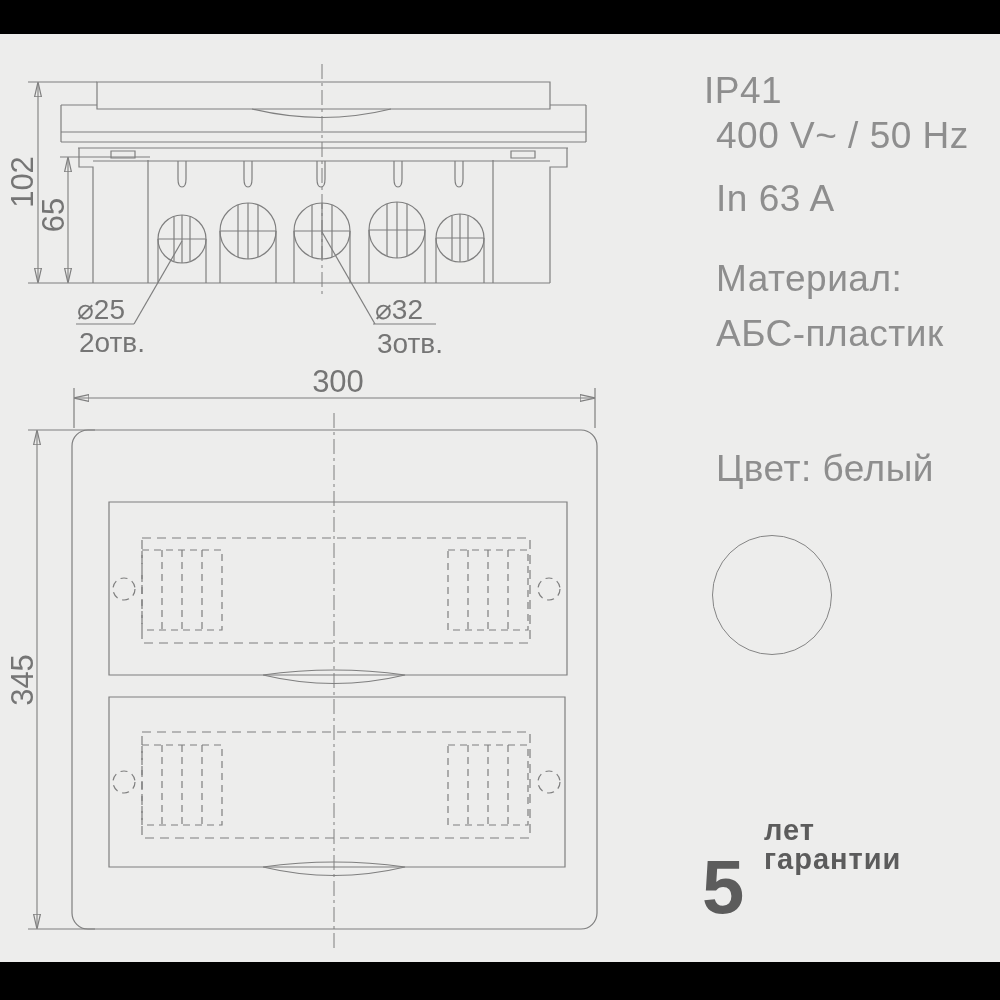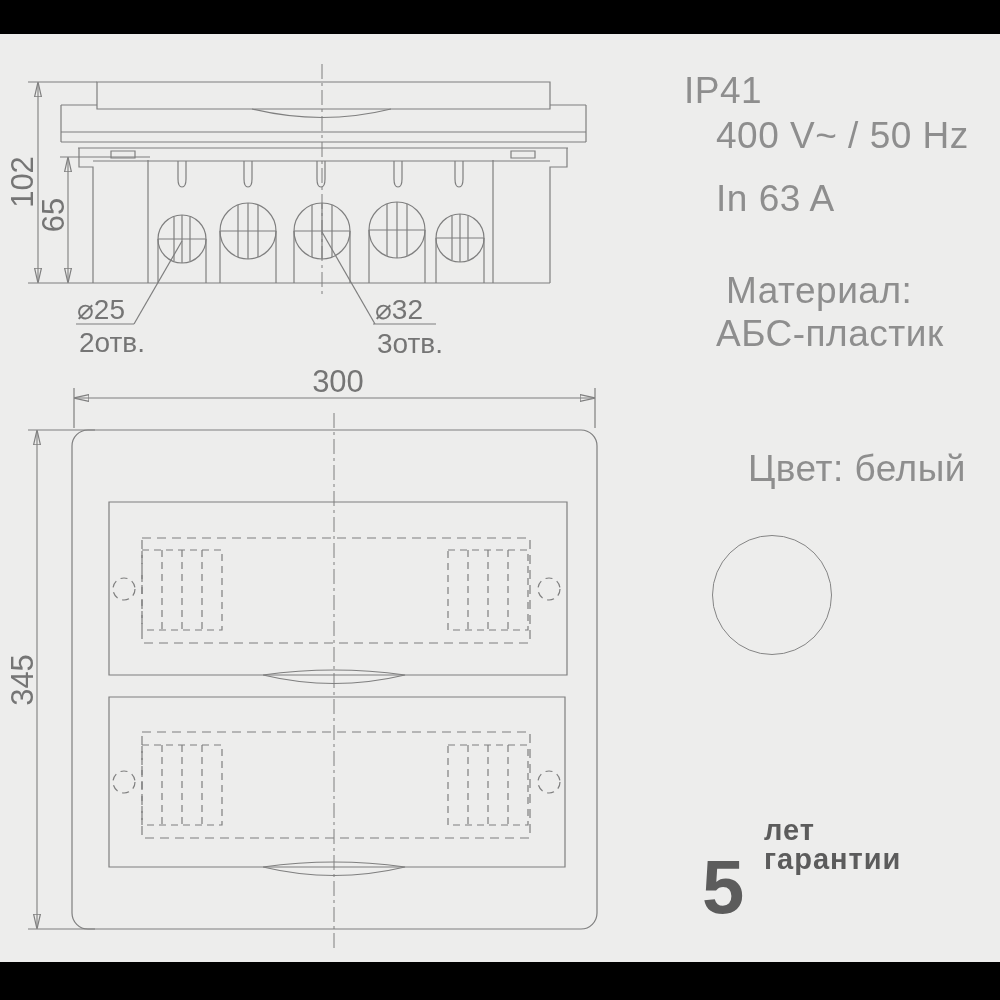--- a/index.html
+++ b/index.html
@@ -224,28 +224,28 @@
 
     <g>
       <line x1="28" y1="430" x2="95" y2="430"></line>
       <line x1="28" y1="929" x2="95" y2="929"></line>
       <line class="dimline" x1="37" y1="431" x2="37" y2="928" marker-start="url(#arrow)" marker-end="url(#arrow)"></line>
       <text transform="translate(33,680) rotate(-90)" text-anchor="middle" font-size="31">345</text>
     </g>
   </g>
 </svg>
 
-<div class="spec" style="left:684px;top:72px;">IP41</div>
+<div class="spec" style="left:704px;top:72px;">IP41</div>
 <div class="spec" style="left:716px;top:117px;">400 V~ / 50 Hz</div>
 <div class="spec" style="left:716px;top:180px;">In 63 A</div>
 
-<div class="spec" style="left:716px;top:272px;margin-left:10px;">Материал:</div>
+<div class="spec" style="left:716px;top:260px;">Материал:</div>
 <div class="spec" style="left:716px;top:315px;">АБС-пластик</div>
 
-<div class="spec" style="left:748px;top:450px;">Цвет: белый</div>
+<div class="spec" style="left:716px;top:450px;">Цвет: белый</div>
 
 <div id="color-swatch"></div>
 
 <div class="warranty-num">5</div>
 <div class="warranty-text">
   <span style="display:block;">лет</span>
   <span style="display:block;">гарантии</span>
 </div>
 
 <div id="bar-bottom" class="bar"></div>

